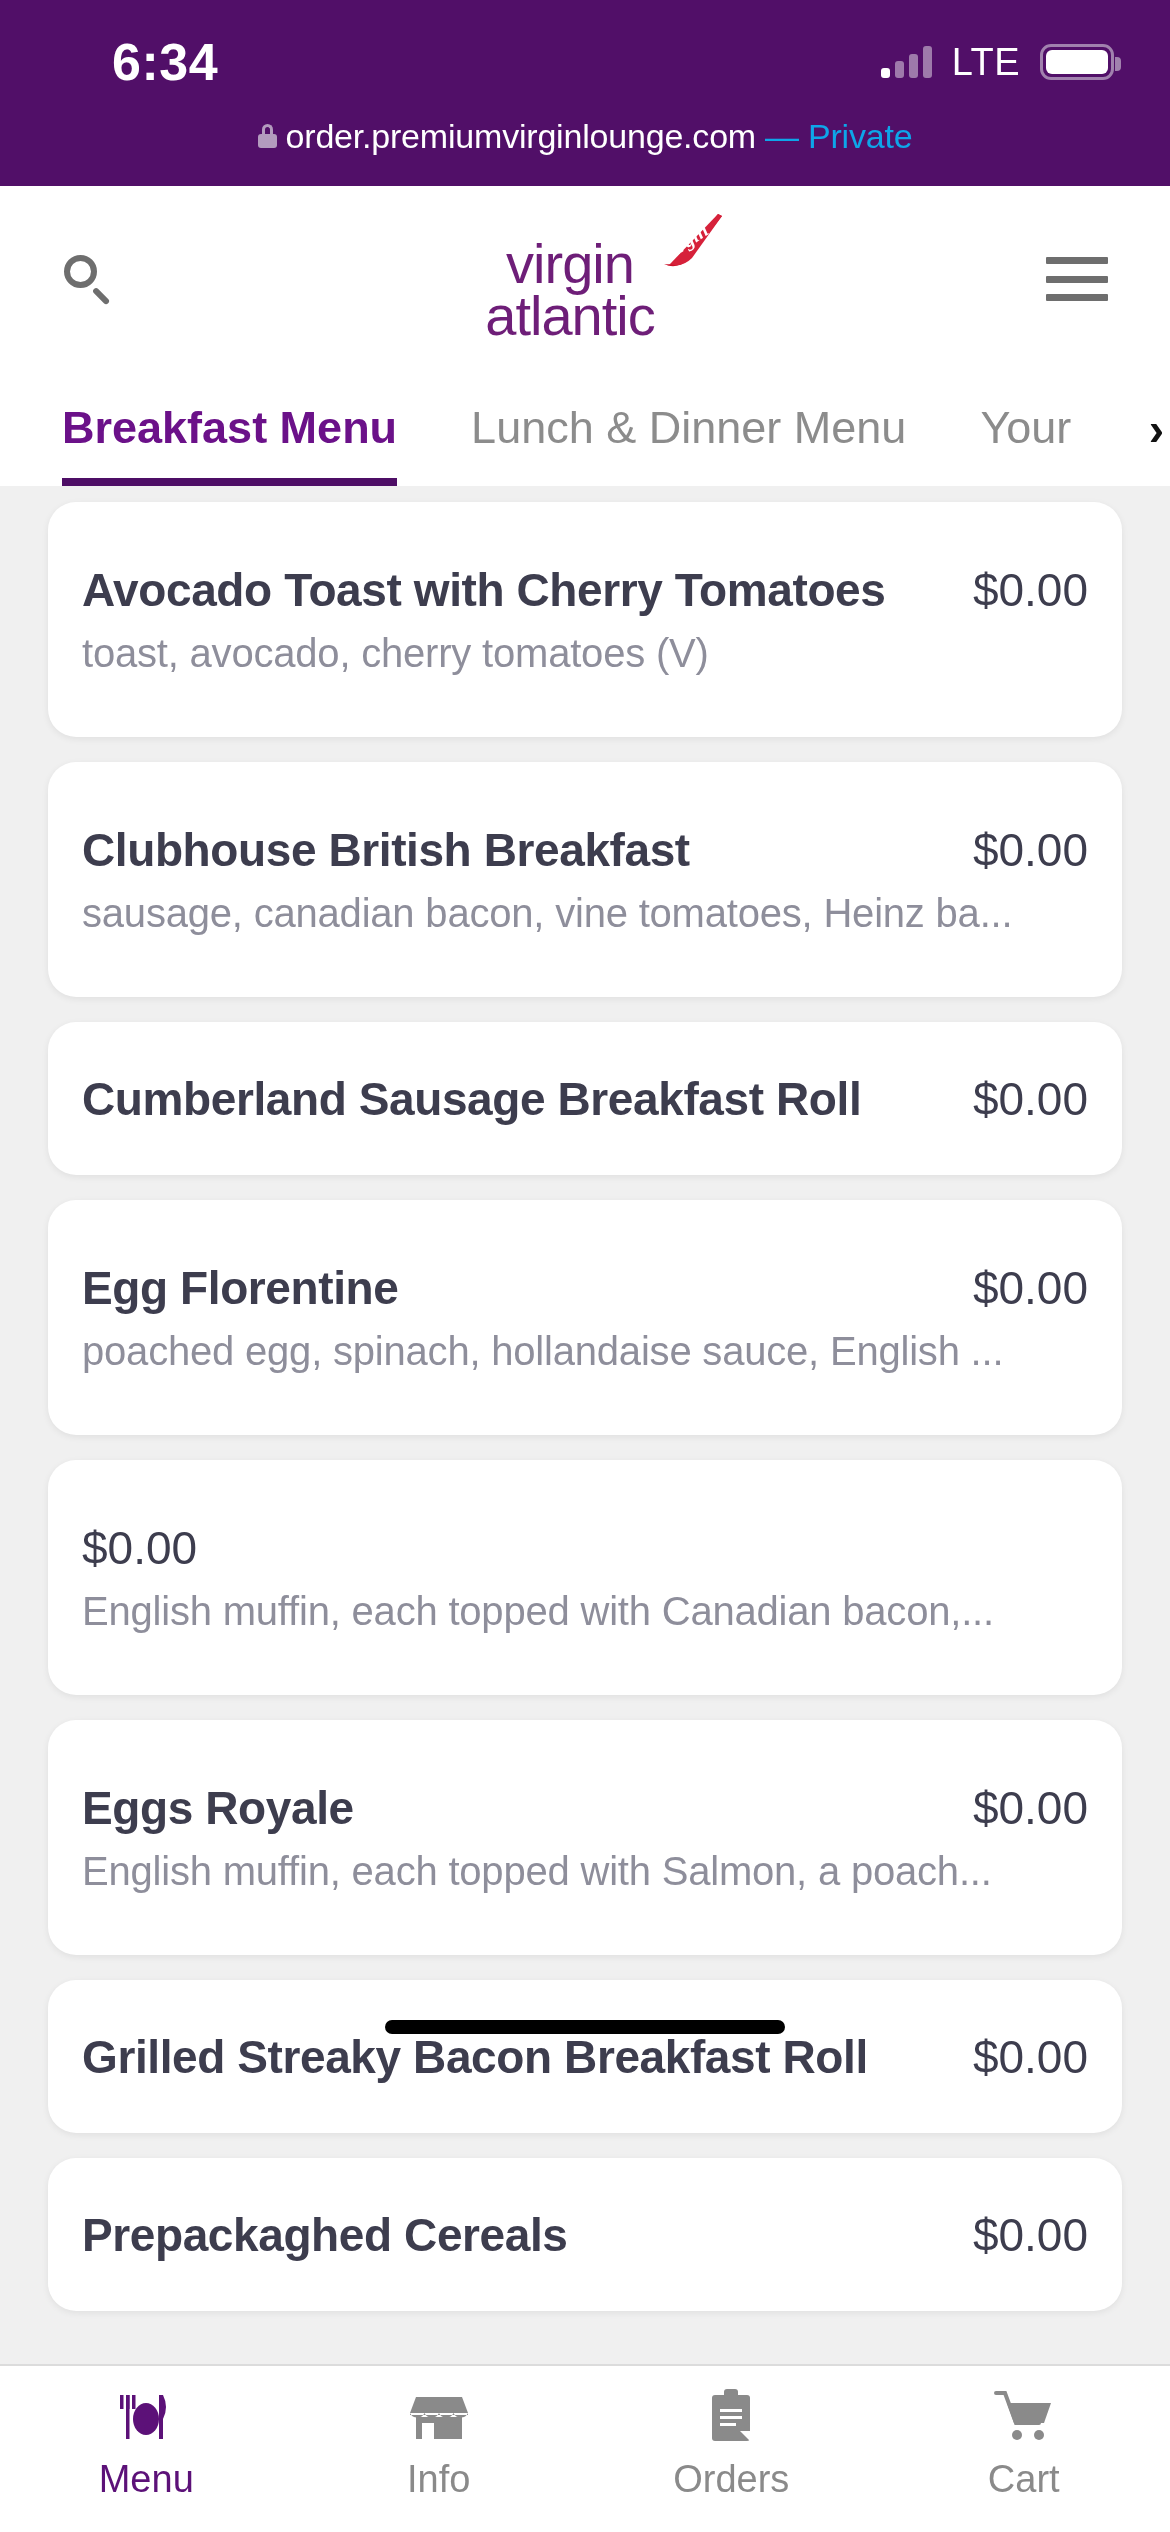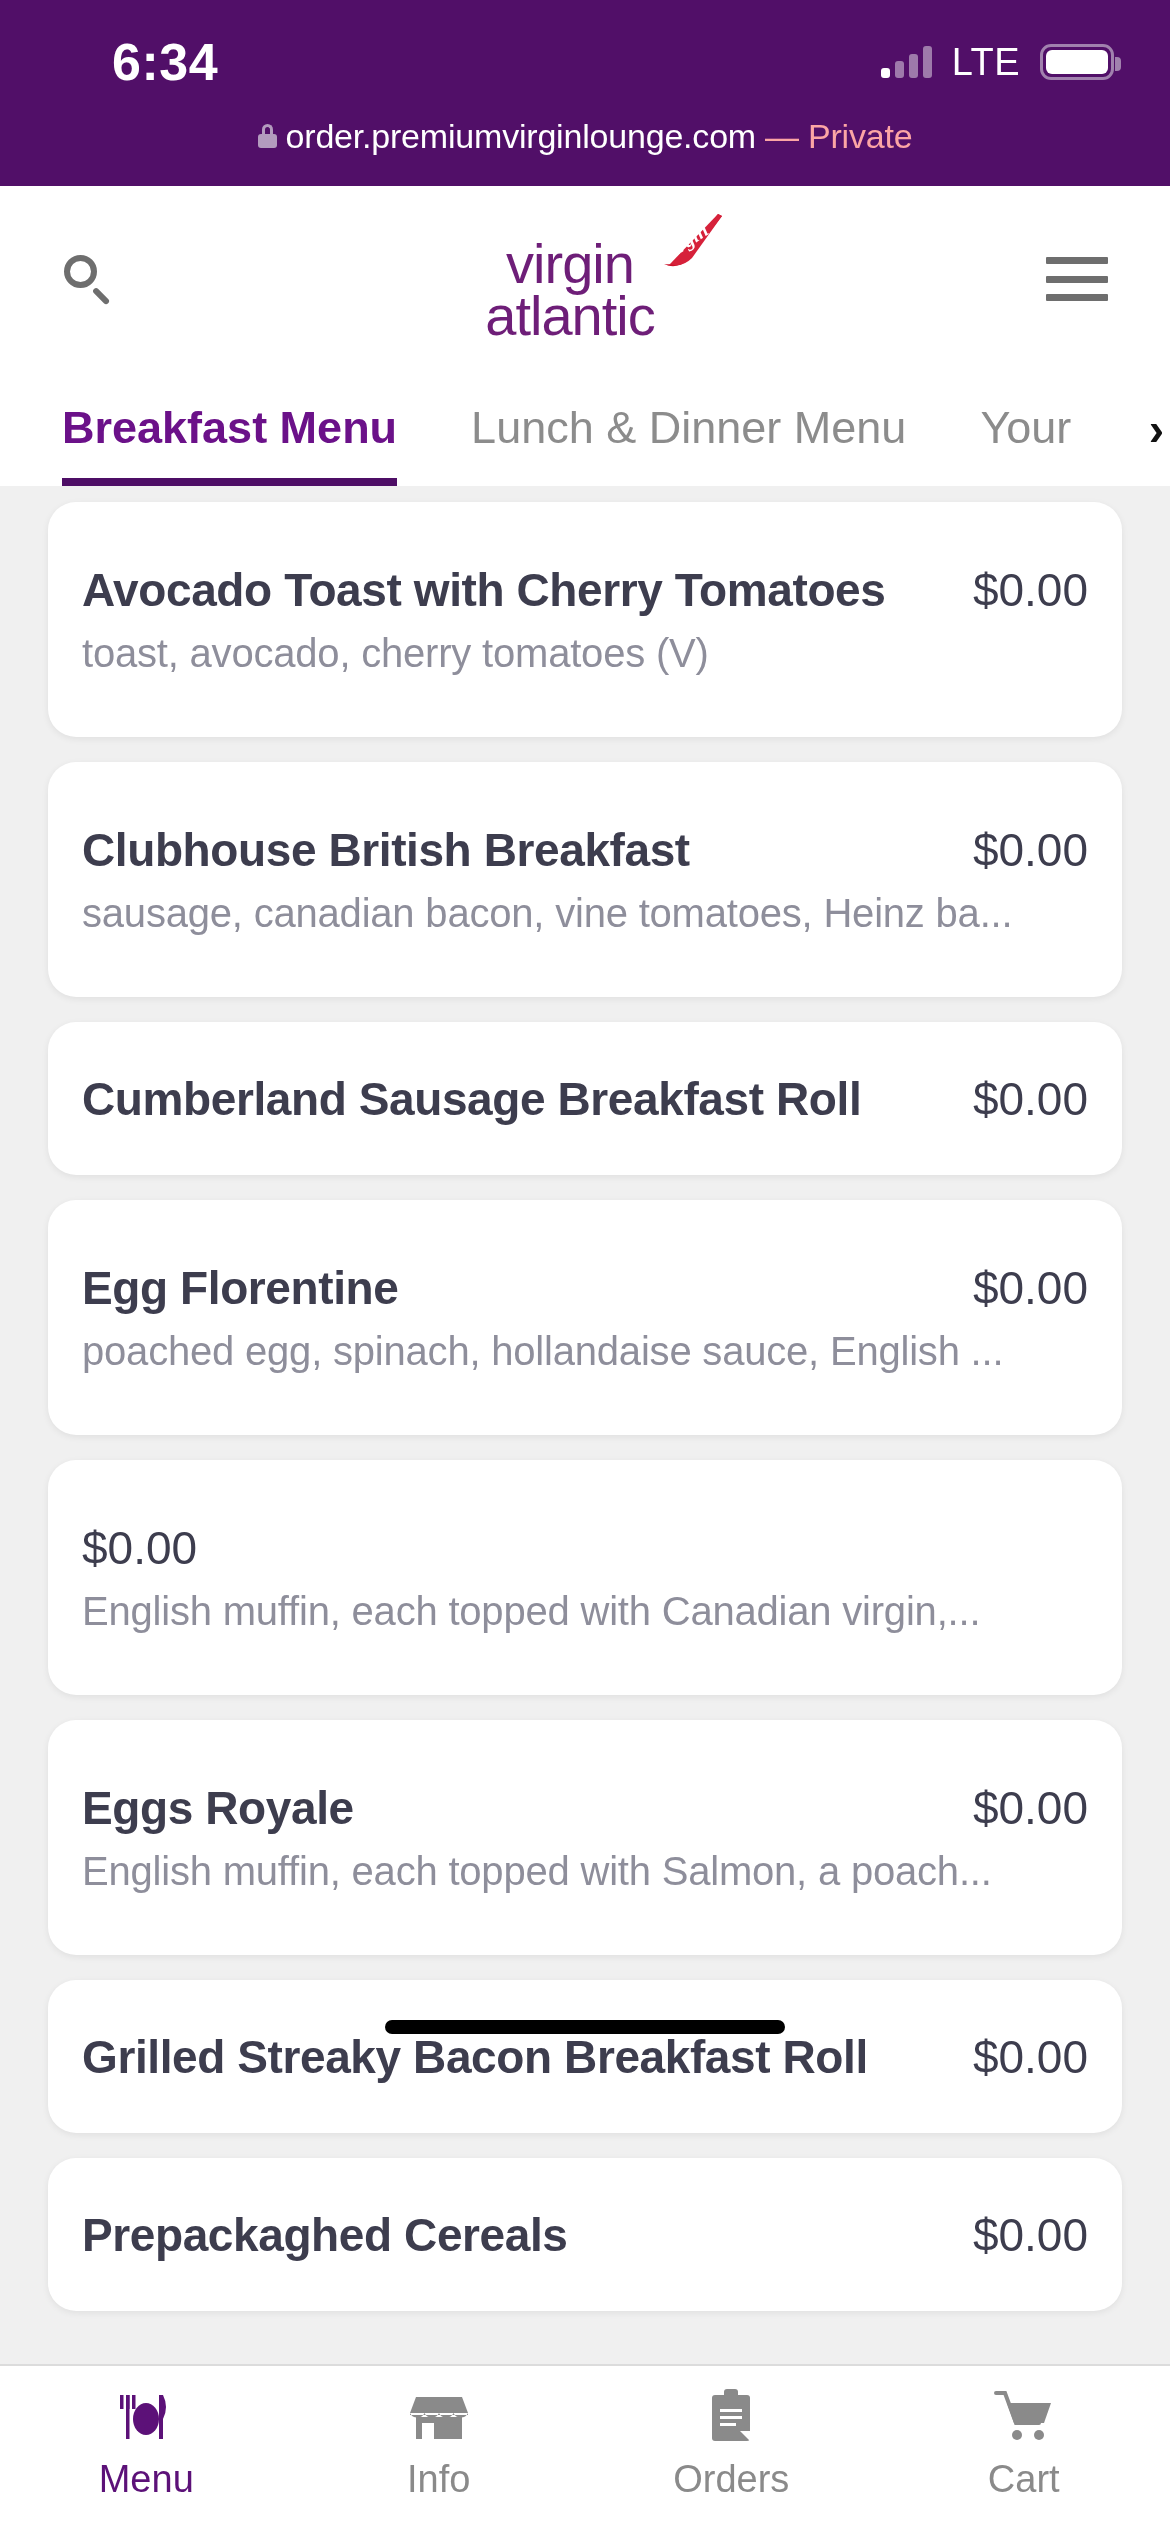--- a/index.html
+++ b/index.html
@@ -91,21 +91,21 @@
     border-radius:3px;
   }
   .lock-icon .shackle {
     position:absolute; top:0; left:4px;
     width:11px; height:11px;
     border:3px solid #b39bbe;
     border-bottom:none;
     border-radius:6px 6px 0 0;
   }
   .url-text { color:#ffffff; font-size:34px; letter-spacing:-0.2px; }
-  .url-private { color:#fca5a5; font-size:34px; letter-spacing:-0.2px; }
+  .url-private { color:#0ea5e9; font-size:34px; letter-spacing:-0.2px; }
 
   
   .app-header {
     height:186px;
     background:#ffffff;
     display:flex;
     align-items:center;
     justify-content:space-between;
     padding:0 62px 0 62px;
   }
@@ -378,21 +378,21 @@
         <div class="card-title">Egg Florentine</div>
         <div class="card-price">$0.00</div>
       </div>
       <div class="card-desc">poached egg, spinach, hollandaise sauce, English ...</div>
     </div>
 
     <div class="card with-desc">
       <div class="card-top">
         <div class="card-price">$0.00</div>
       </div>
-      <div class="card-desc">English muffin, each topped with Canadian virgin,...</div>
+      <div class="card-desc">English muffin, each topped with Canadian bacon,...</div>
     </div>
 
     <div class="card with-desc">
       <div class="card-top">
         <div class="card-title">Eggs Royale</div>
         <div class="card-price">$0.00</div>
       </div>
       <div class="card-desc">English muffin, each topped with Salmon, a poach...</div>
     </div>
 

